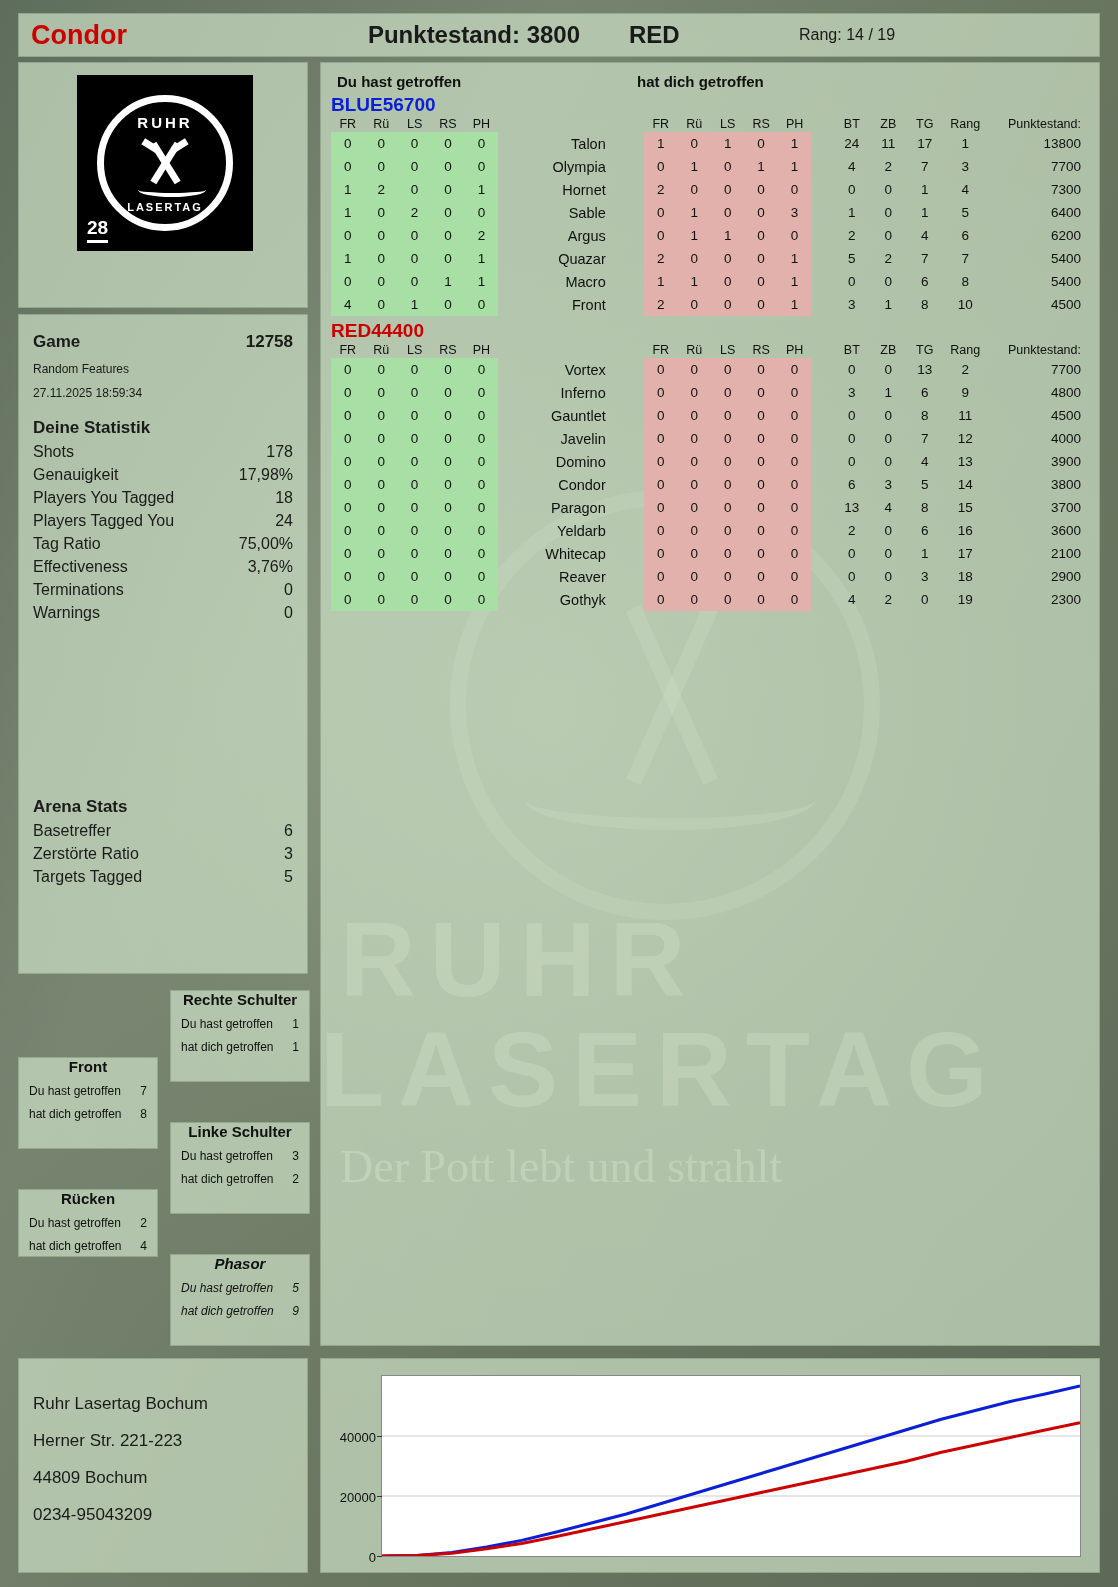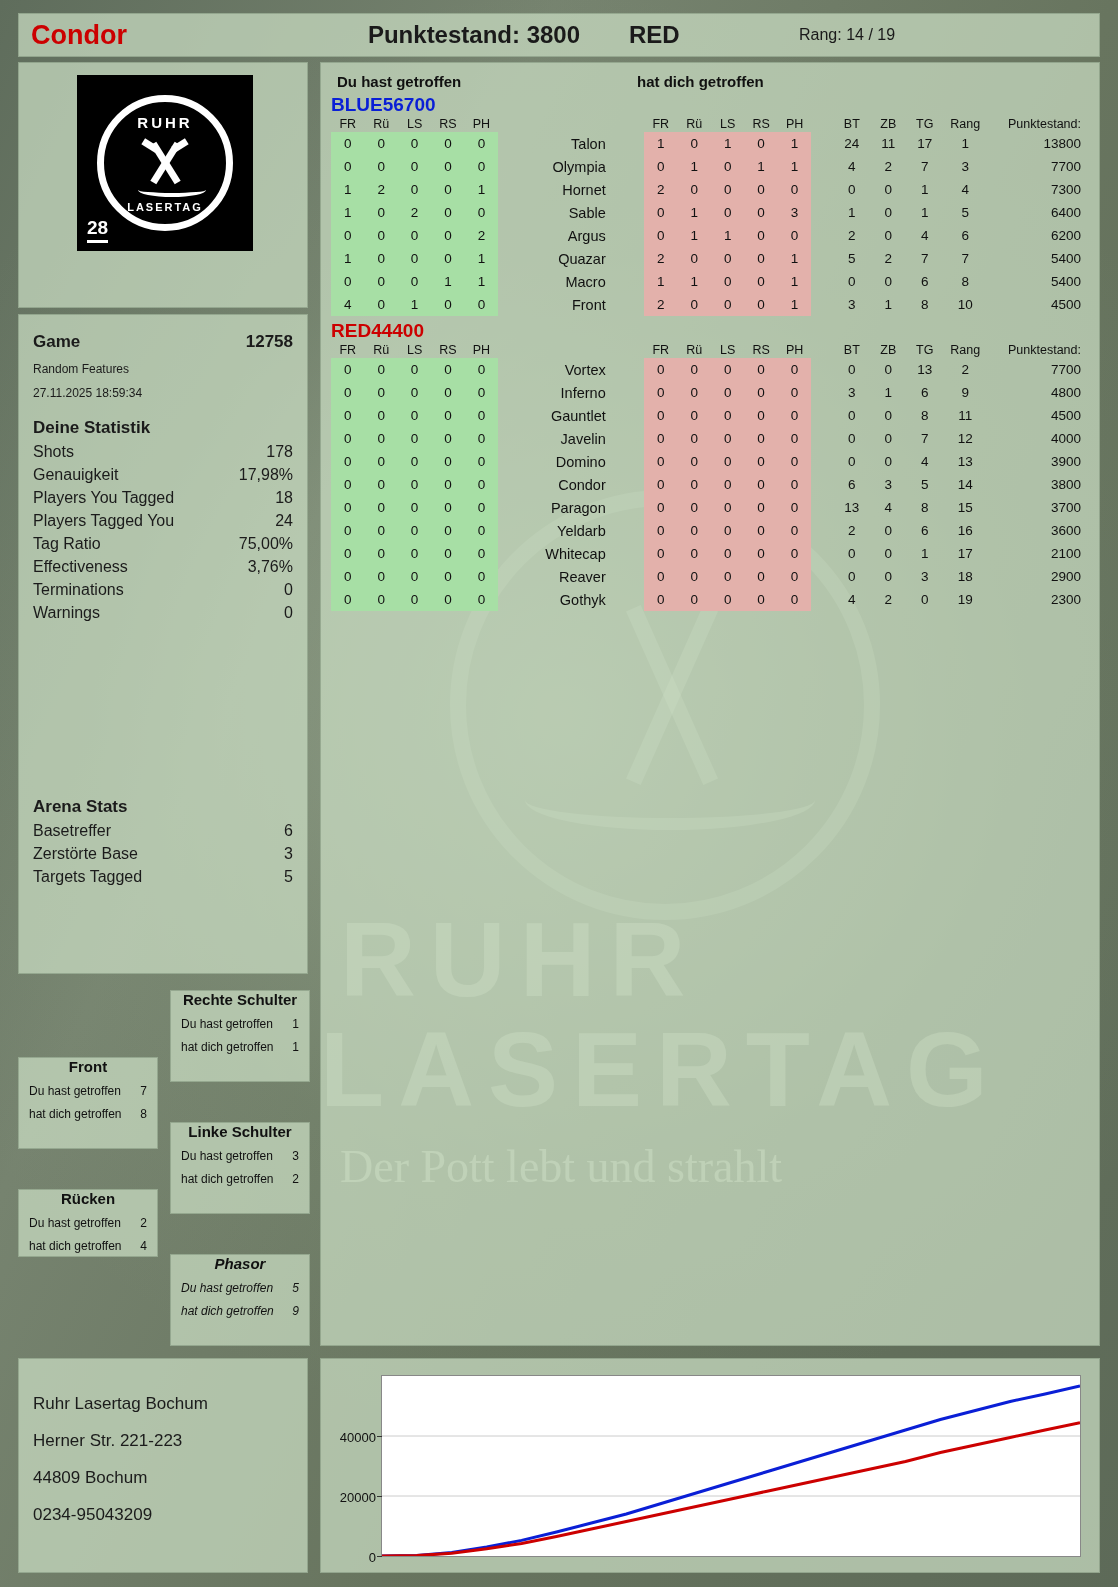--- a/index.html
+++ b/index.html
@@ -288,21 +288,21 @@
         <span>Warnings</span>
         <span>0</span>
       </div>
 
     <div class="sect-title" style="margin-top:175px;">Arena Stats</div>
     <div class="srow">
         <span>Basetreffer</span>
         <span>6</span>
       </div>
     <div class="srow">
-        <span>Zerstörte Base</span>
+        <span>Zerstörte Ratio</span>
         <span>3</span>
       </div>
     <div class="srow">
         <span>Targets Tagged</span>
         <span>5</span>
       </div>
   </div>
 
   <div class="panel bodypanel" id="bp-rechte">
     <div class="bp-title">Rechte Schulter</div>

